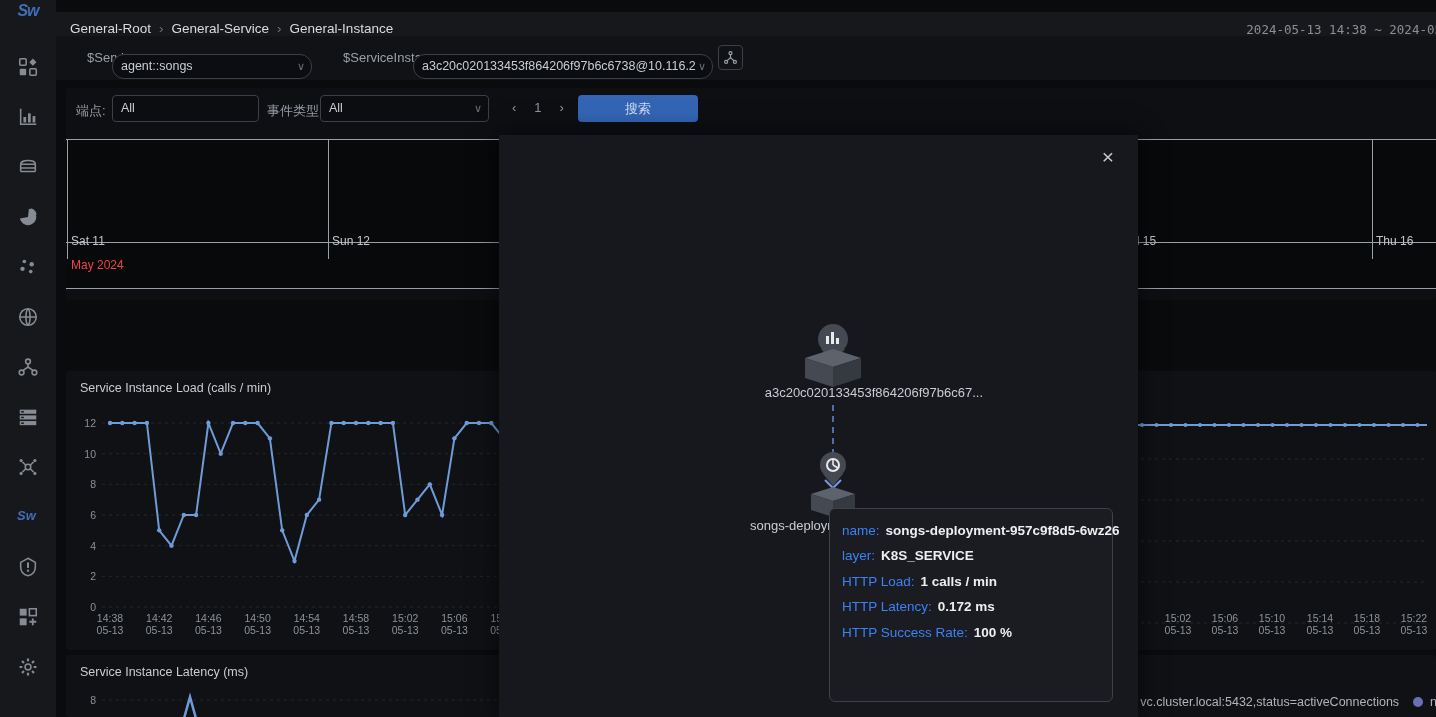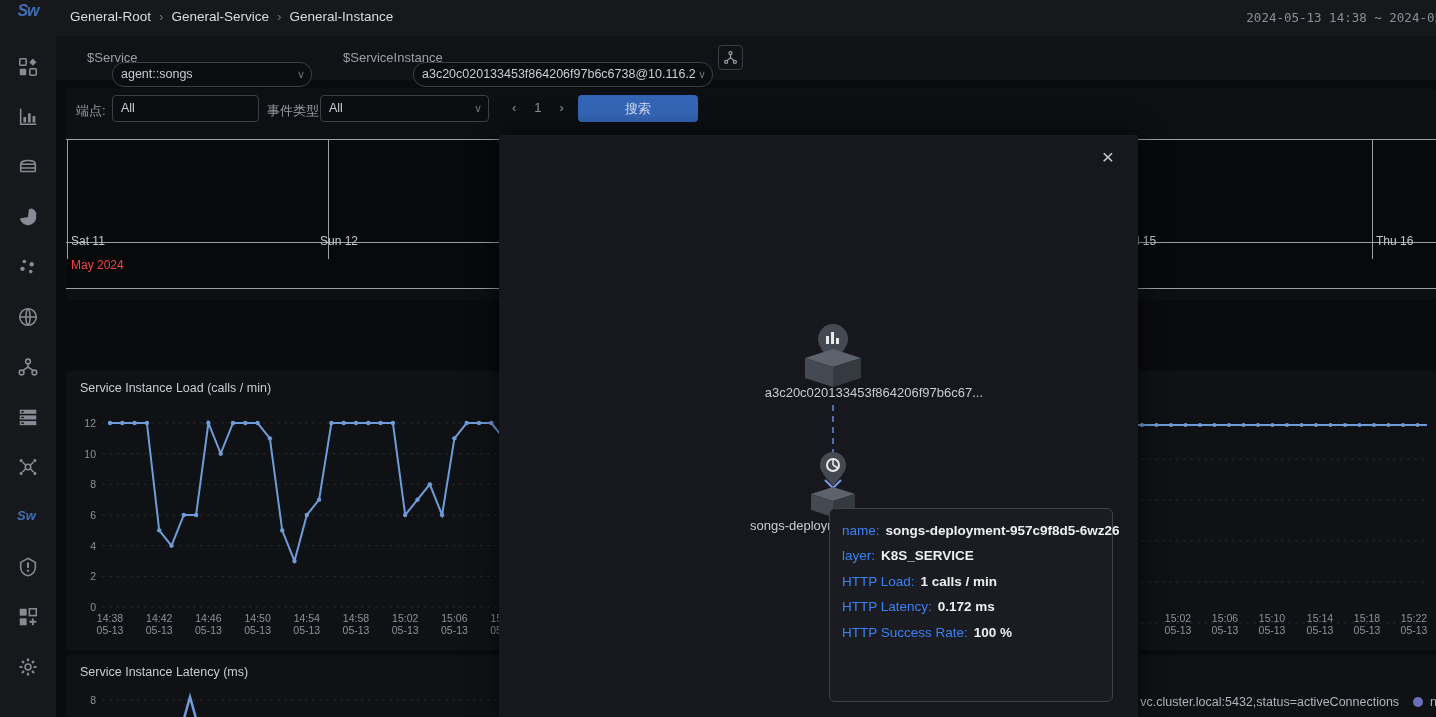--- a/index.html
+++ b/index.html
@@ -9,31 +9,31 @@
 
   
   #sidebar { position:absolute; left:0; top:0; width:56px; height:717px; background:#16181c; z-index:60; }
   #top-logo { position:absolute; left:0; top:2px; width:56px; height:30px; text-align:center;
     font-style:italic; font-weight:bold; font-size:16px; color:#3f6fb5; letter-spacing:-1px; }
   .side-icon { position:absolute; left:17px; width:22px; height:22px; color:#878c94; }
   .side-icon svg { width:22px; height:22px; display:block; }
   .side-sw { font-style:italic; font-weight:bold; font-size:13px; color:#3f6fb5; }
 
   
-  #header { position:absolute; left:56px; top:0; width:1380px; height:36px; background:#17181c; z-index:5; }
+  #header { position:absolute; left:56px; top:12px; width:1380px; height:36px; background:#17181c; z-index:5; }
   #breadcrumb { position:absolute; left:10px; top:9px; font-size:13.5px; color:#d9dcde; }
   .bc-item { margin:0 4px; cursor:pointer; }
   .bc-sep { color:#6d7278; margin:0 4px; }
   #date-range { position:absolute; right:-6px; top:10px; font-family:"DejaVu Sans Mono", monospace;
     font-size:12.5px; color:#8a8f97; white-space:nowrap; }
 
   
   #selector-row { position:absolute; left:56px; top:36px; width:1380px; height:44px; background:#101216; z-index:5; }
   .sel-label { position:absolute; top:14px; font-size:13px; color:#9aa0a8;margin-left:24px; }
-  .sel-box { position:absolute; top:26px; height:25px; background:#0b0d10; border:1px solid #3b3f47;
+  .sel-box { position:absolute; top:18px; height:25px; background:#0b0d10; border:1px solid #3b3f47;
     border-radius:12px; color:#c9cdd3; font-size:12.5px; line-height:23px; padding:0 22px 0 8px;
     white-space:nowrap; overflow:hidden; }
   .chev { position:absolute; right:6px; top:0; color:#6b7077; font-size:11px; line-height:23px; }
   #topo-btn { position:absolute; left:662px; top:9px; width:25px; height:25px; border:1px solid #3b3f47;
     border-radius:4px; color:#9aa0a8; text-align:center; }
   #topo-btn svg { width:15px; height:15px; margin-top:4px; }
 
   
   #events-panel { position:absolute; left:66px; top:88px; width:1370px; height:212px; background:#0d0f13; border-radius:3px; }
   .flt-label { position:absolute; top:14px; font-size:13px; color:#969ca4; }
@@ -227,21 +227,21 @@
       <div class="tl-hline" style="top:103px"></div>
       <div class="tl-hline" style="top:149px"></div>
       <div id="tl-month">May 2024</div>
     <div class="tl-vline" style="left:1px"></div>
         <div class="tl-vline" style="left:262px"></div>
         <div class="tl-vline" style="left:523px"></div>
         <div class="tl-vline" style="left:784px"></div>
         <div class="tl-vline" style="left:1045px"></div>
         <div class="tl-vline" style="left:1306px"></div>
         <div class="tl-day" style="left:5px">Sat 11</div>
-        <div class="tl-day" style="left:254px">Sun 12</div>
+        <div class="tl-day" style="left:266px">Sun 12</div>
         <div class="tl-day" style="left:1049px">Wed 15</div>
         <div class="tl-day" style="left:1310px">Thu 16</div>
       </div>
   </div>
 
 
   <div class="panel" id="load-panel" style="left:66px;top:371px;width:659px;height:279px">
     <div class="chart-title">Service Instance Load (calls / min)</div>
     <svg id="load-svg" width="659" height="279">
         <line class="grid" x1="36" y1="236" x2="645" y2="236"></line>

